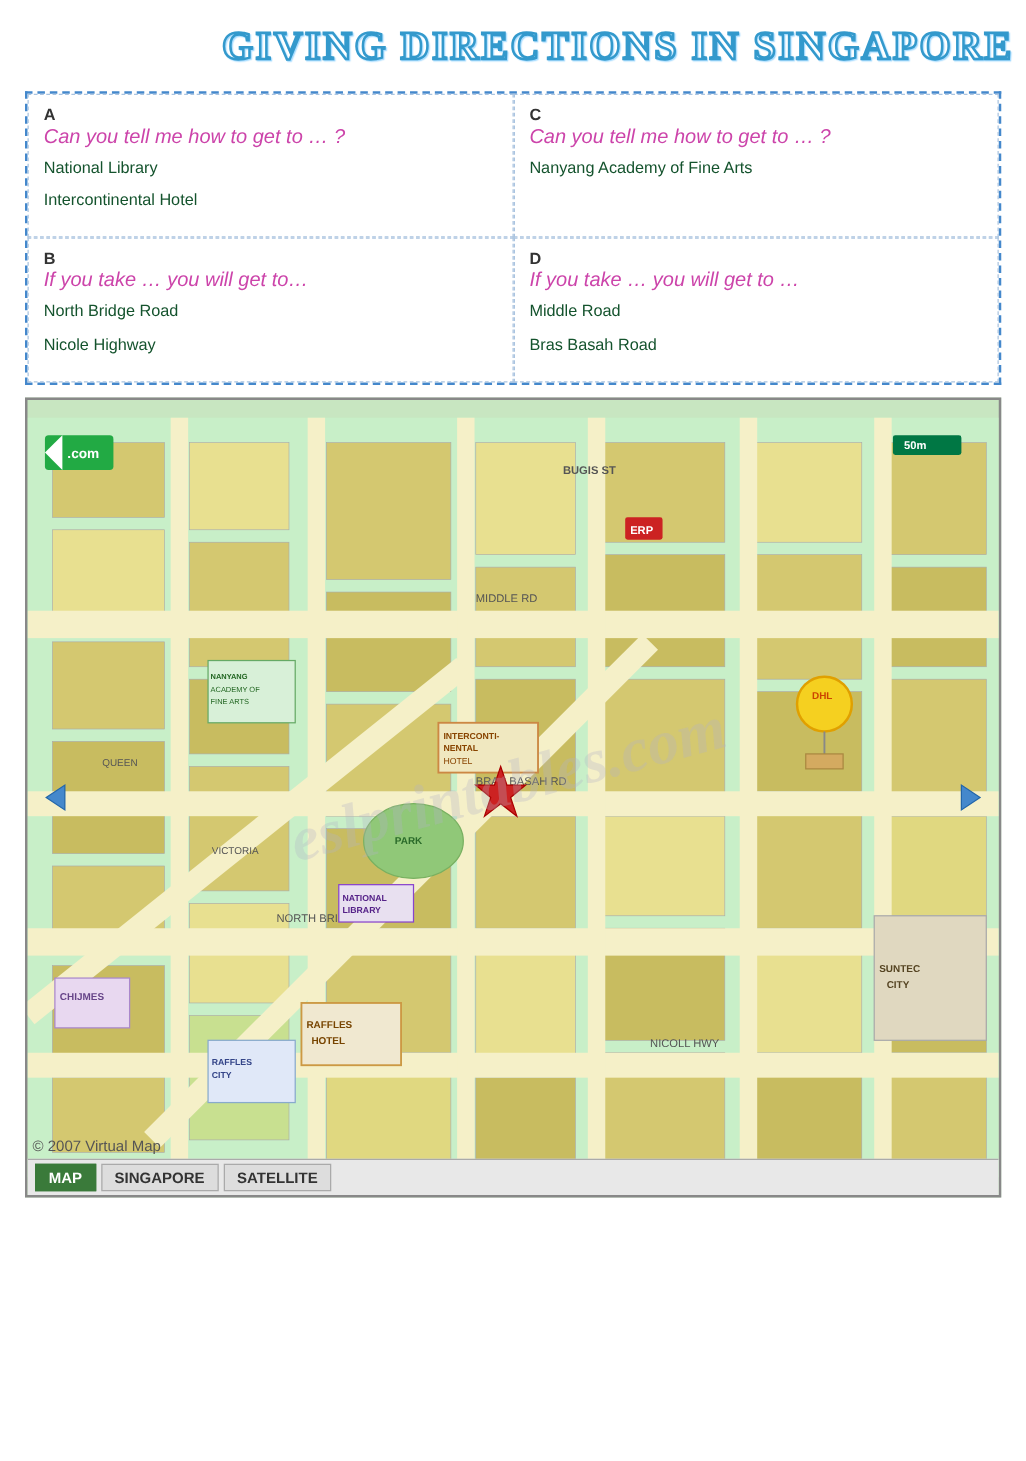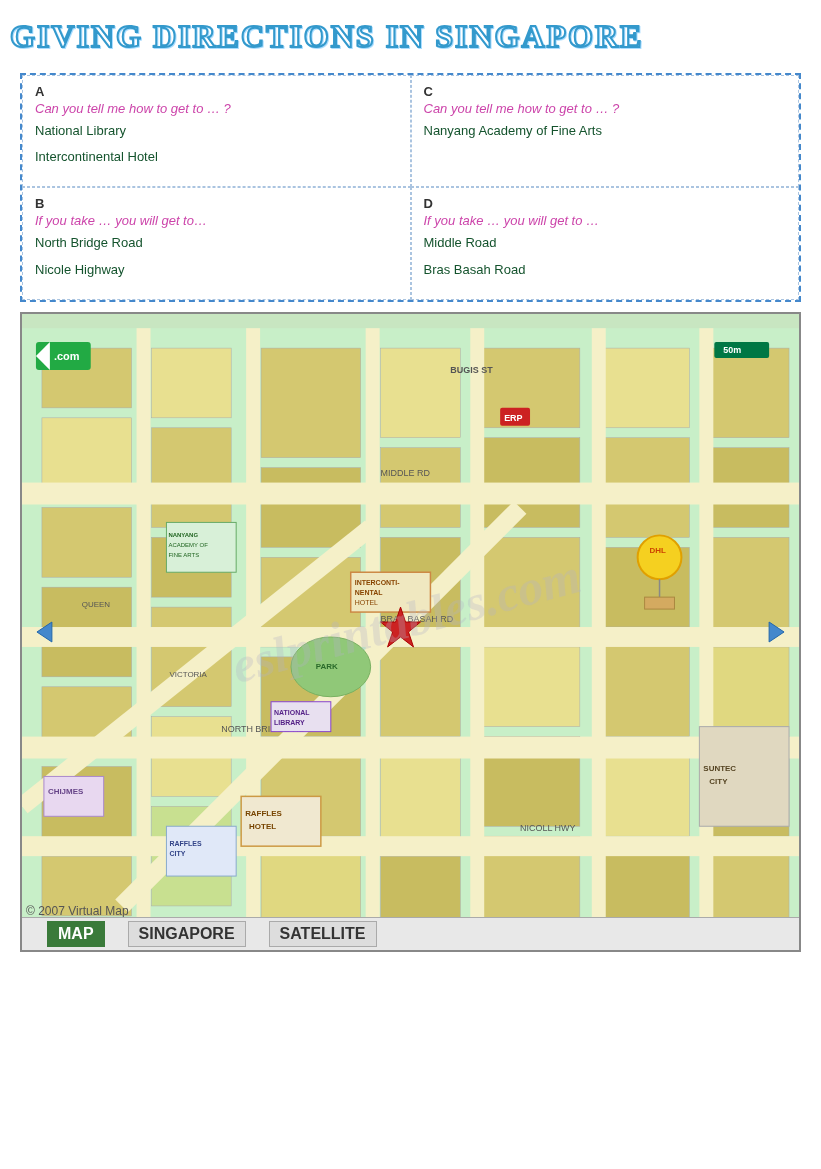--- a/index.html
+++ b/index.html
@@ -6,21 +6,21 @@
     body {
       width: 821px;
       min-height: 1169px;
       background: #fff;
       font-family: Arial, sans-serif;
       font-size: 13px;
     }
 
     
     .title-area {
-      text-align: left;
+      text-align: right;
       padding: 18px 10px 10px;
       background: #fff;
     }
     .title-text {
       font-size: 32px;
       font-weight: bold;
       color: transparent;
       -webkit-text-stroke: 2px #3399cc;
       text-stroke: 2px #3399cc;
       letter-spacing: 2px;
@@ -44,21 +44,21 @@
     }
     .cell-label {
       font-size: 13px;
       font-weight: bold;
       color: #333;
       margin-bottom: 2px;
     }
     .cell-question {
       color: #cc44aa;
       font-style: italic;
-      font-size: 13px;
+      font-size: 16px;
       margin-bottom: 6px;
     }
     .cell-item {
       color: #14532d;
       font-size: 13px;
       margin-bottom: 8px;
       line-height: 1.4;
     }
 
     
@@ -85,25 +85,24 @@
       right: 0;
       background: #e8e8e8;
       border-top: 1px solid #aaa;
       display: flex;
       align-items: center;
       padding: 3px 6px;
       gap: 4px;
     }
     .map-btn {
       padding: 3px 10px;
-      font-size: 16px;
+      font-size: 12px;
       border: 1px solid #aaa;
       cursor: pointer;
       font-weight: bold;
-      margin-left: 19px;
     }
     .map-btn-active {
       background: #3a7a3a;
       color: #fff;
       border-color: #3a7a3a;
     }
     .map-btn-inactive {
       background: #ddd;
       color: #333;
     }

